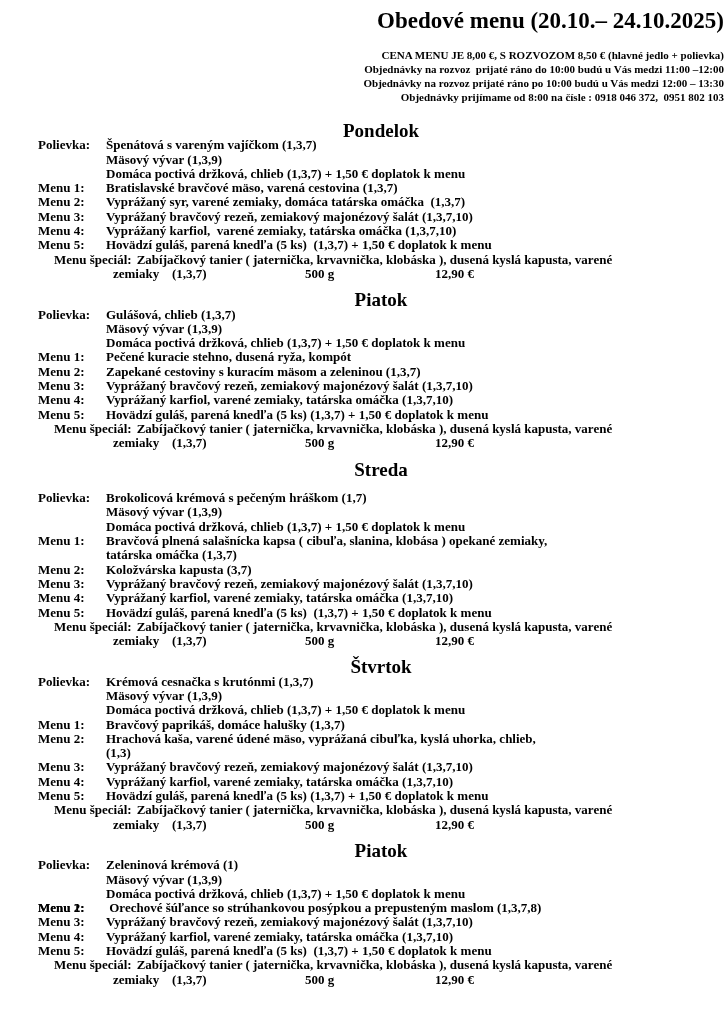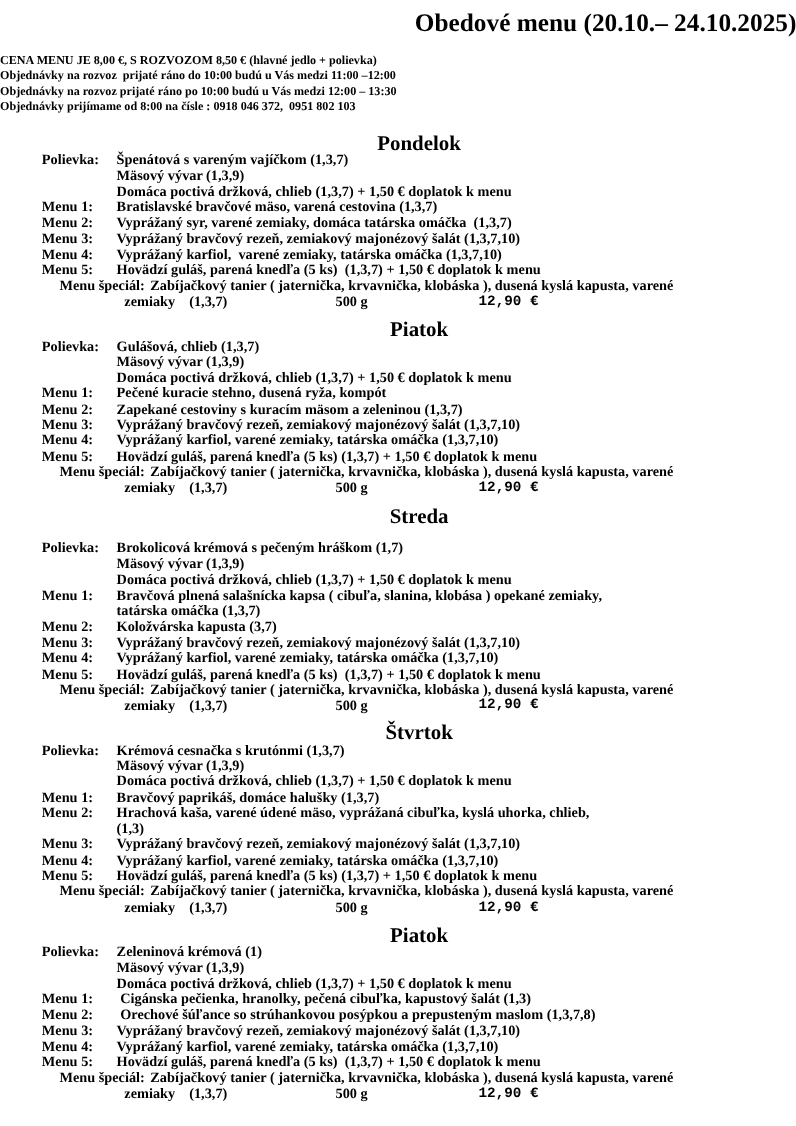--- a/index.html
+++ b/index.html
@@ -12,21 +12,21 @@
   .page { position:relative; width:724px; height:1024px; }
 
   .title {
     margin:6px 0 0 46px;
     font-size:23px; line-height:30px;
     text-align:right; white-space:pre;
   }
 
   .header-info {
     margin-top:12px;
-    text-align:left;
+    text-align:right;
     font-size:11px; line-height:14px;
   }
   .header-info div { white-space:pre; }
 
   #days { margin-top:20px; }
 
   .day { margin-top:12px; }
   .day-heading {
     font-size:19px; line-height:14.3px;
     text-align:center; margin:0 0 0 38px;
@@ -40,21 +40,21 @@
   }
   .row.item, .row.cont { padding-left:106px; }
   .row .abs-label { position:absolute; left:38px; top:0; }
   .row.special { padding-left:54px; }
   .row.special .row-label { margin-right:5px; }
   .row.cols { height:14.3px; }
   .row.cols span { position:absolute; top:0; }
   .col-item      { left:113px; }
   .col-allergens { left:172px; }
   .col-weight    { left:305px; }
-  .col-price     { left:435px;font-family:Liberation Mono, monospace; }
+  .col-price     { left:435px; }
 </style>
 </head>
 <body>
 
 <div class="page">
   <h1 class="title">Obedové menu (20.10.– 24.10.2025)</h1>
 
   <div class="header-info">
     <div>CENA MENU JE 8,00 €, S ROZVOZOM 8,50 € (hlavné jedlo + polievka)</div>
     <div>Objednávky na rozvoz  prijaté ráno do 10:00 budú u Vás medzi 11:00 –12:00</div>
@@ -124,21 +124,21 @@
           <div class="row special"><span class="row-label">Menu špeciál:</span><span class="row-text">Zabíjačkový tanier ( jaternička, krvavnička, klobáska ), dusená kyslá kapusta, varené</span></div>
           <div class="row cols"><span class="col-item">zemiaky</span><span class="col-allergens">(1,3,7)</span><span class="col-weight">500 g</span><span class="col-price">12,90 €</span></div>
         </div>
       </section>
       <section class="day">
         <div class="day-heading">Piatok</div>
         <div class="rows">
           <div class="row item"><span class="row-label abs-label">Polievka:</span><span class="row-text">Zeleninová krémová (1)</span></div>
           <div class="row cont"><span class="row-text">Mäsový vývar (1,3,9)</span></div>
           <div class="row cont"><span class="row-text">Domáca poctivá držková, chlieb (1,3,7) + 1,50 € doplatok k menu</span></div>
-          <div class="row item"><span class="row-label abs-label">Menu 1:</span><span class="row-text"> Cigánska pečienka, hranolky, pečená cibuľka, kapustový šalát (1,3)</span></div>
+          <div class="row item"><span class="row-label abs-label">Menu 1:</span></div>
           <div class="row item"><span class="row-label abs-label">Menu 2:</span><span class="row-text"> Orechové šúľance so strúhankovou posýpkou a prepusteným maslom (1,3,7,8)</span></div>
           <div class="row item"><span class="row-label abs-label">Menu 3:</span><span class="row-text">Vyprážaný bravčový rezeň, zemiakový majonézový šalát (1,3,7,10)</span></div>
           <div class="row item"><span class="row-label abs-label">Menu 4:</span><span class="row-text">Vyprážaný karfiol, varené zemiaky, tatárska omáčka (1,3,7,10)</span></div>
           <div class="row item"><span class="row-label abs-label">Menu 5:</span><span class="row-text">Hovädzí guláš, parená knedľa (5 ks)  (1,3,7) + 1,50 € doplatok k menu</span></div>
           <div class="row special"><span class="row-label">Menu špeciál:</span><span class="row-text">Zabíjačkový tanier ( jaternička, krvavnička, klobáska ), dusená kyslá kapusta, varené</span></div>
           <div class="row cols"><span class="col-item">zemiaky</span><span class="col-allergens">(1,3,7)</span><span class="col-weight">500 g</span><span class="col-price">12,90 €</span></div>
         </div>
       </section>
     </div>
 </div>

